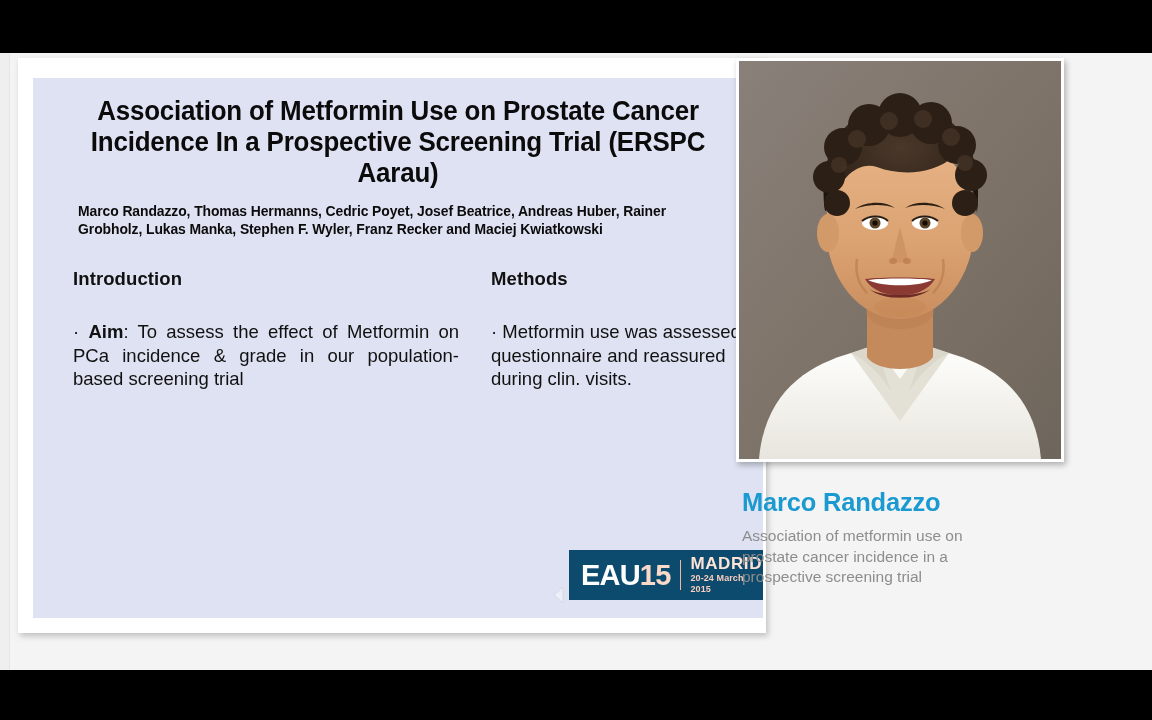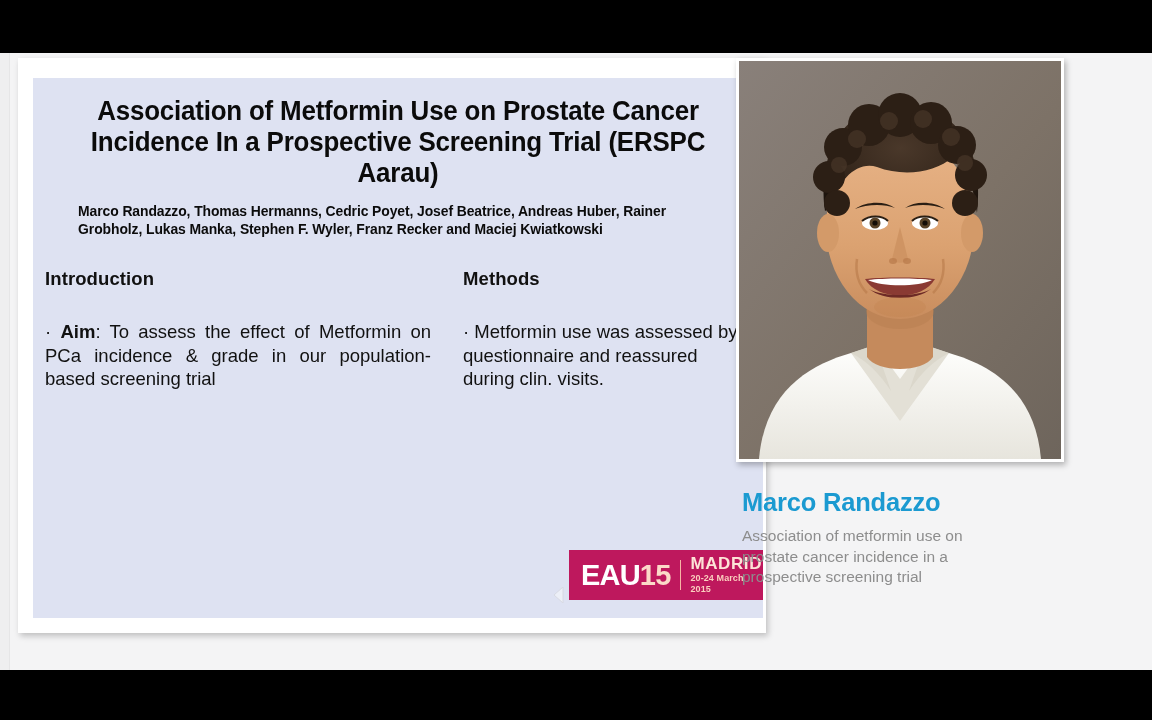--- a/index.html
+++ b/index.html
@@ -94,20 +94,21 @@
     transform-origin: left top;
   }
 
   
   .columns {
     position: absolute;
     left: 0;
     top: 190px;
     width: 730px;
     display: flex;
+    padding-left: 28px;
   }
   .col {
     box-sizing: border-box;
   }
   .col-left { width: 418px; padding: 0 20px 0 12px; }
   .col-right { width: 312px; padding: 0 14px 0 12px; }
 
   .col-heading {
     margin: 0 0 30px 0;
     font-size: 18.5px;
@@ -125,21 +126,21 @@
   .bullet.justify { text-align: justify; }
   .bullet b { font-weight: bold; }
 
   
   .eau-logo {
     position: absolute;
     left: 536px;
     top: 472px;
     width: 194px;
     height: 50px;
-    background: #be185d;
+    background: #0c4a6e;
     display: flex;
     align-items: center;
     padding-left: 12px;
     box-sizing: border-box;
     color: #ffffff;
   }
   .eau-main {
     font-family: "Liberation Sans Narrow", "Liberation Sans", sans-serif;
     font-weight: bold;
     font-size: 29px;

